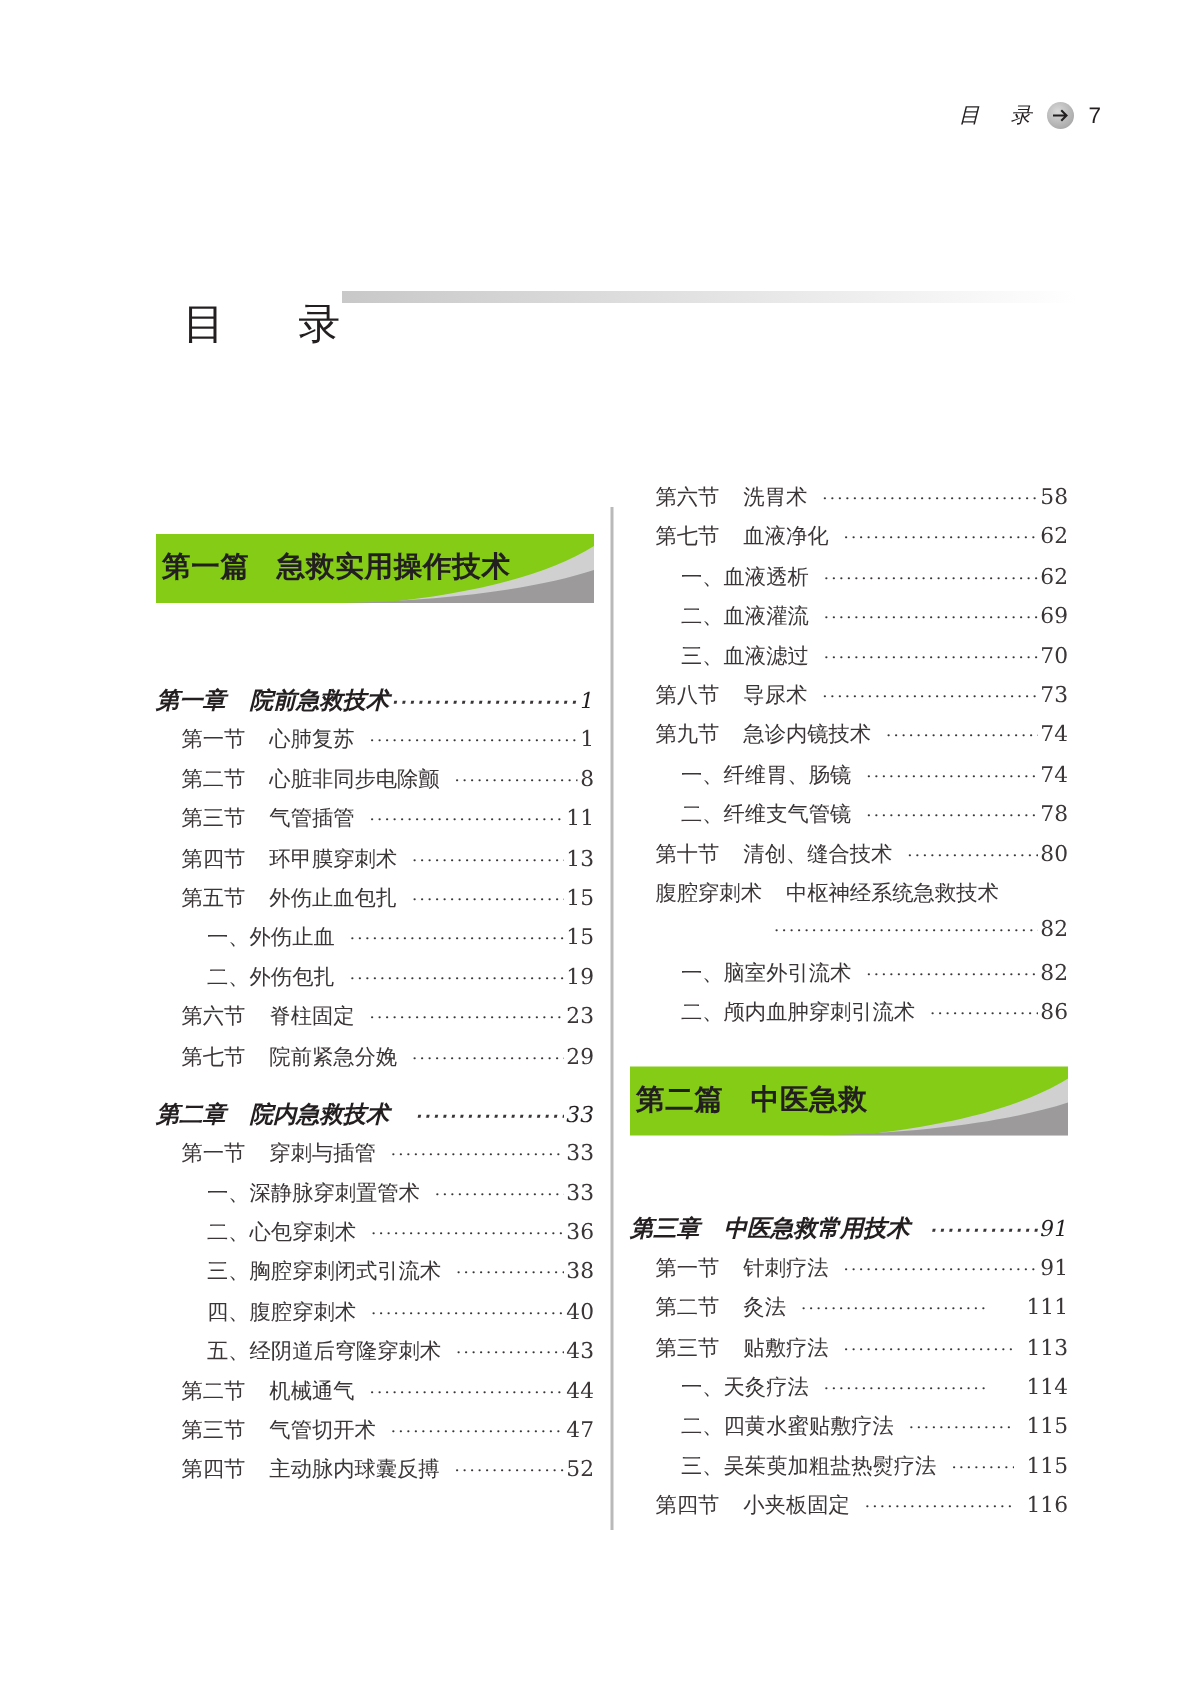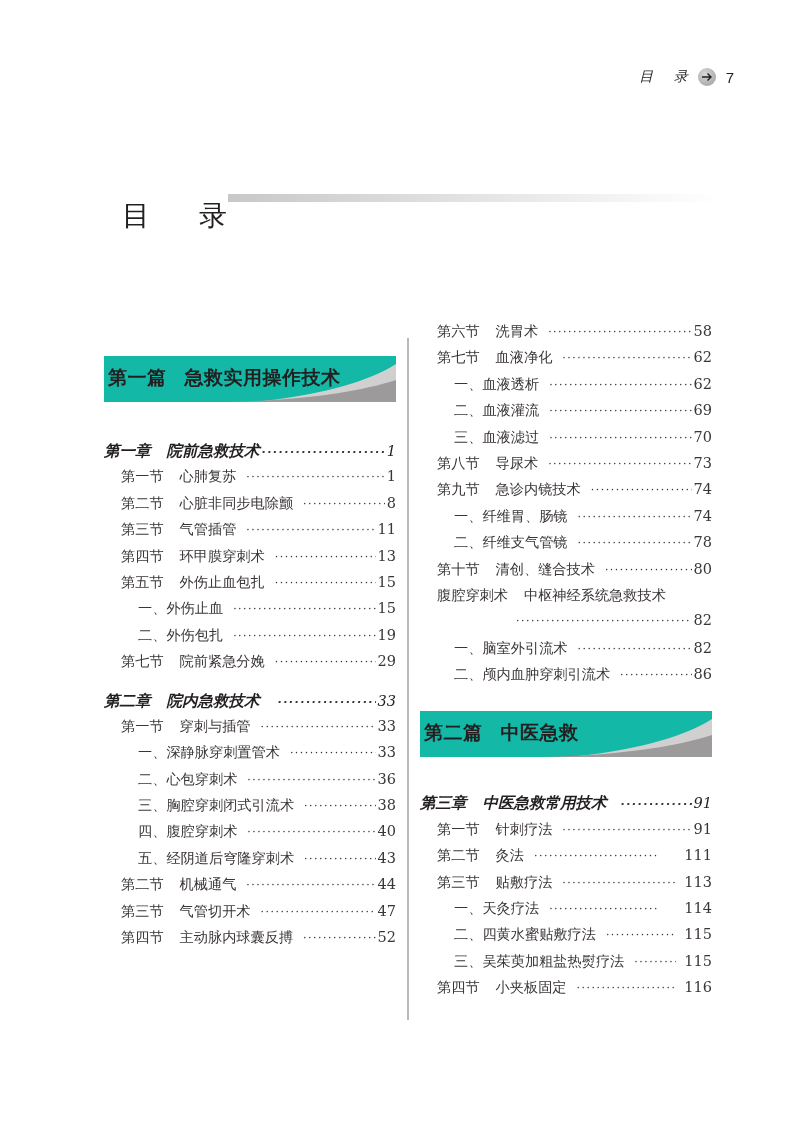--- a/index.html
+++ b/index.html
@@ -21,21 +21,21 @@
   .title-bar { position: absolute; left: 228px; top: 194px; width: 490px; height: 8px;
                background: linear-gradient(90deg, #c8c8c8 0%, #e6e6e6 55%, #ffffff 100%); }
 
   
   .col { position: absolute; width: 292px; }
   .col-left { left: 104px; top: 336px; }
   .col-right { left: 420px; top: 322px; }
   .divider { position: absolute; left: 407px; top: 338px; width: 2px; height: 682px; background: #b9b9b9; }
 
   
-  .part-banner { position: relative; height: 46px; background: #14b8a6; margin-bottom: 0; overflow: hidden; }
+  .part-banner { position: relative; height: 46px; background: #84cc16; margin-bottom: 16px; overflow: hidden; }
   .part-banner svg { position: absolute; right: 0; top: 0; }
   .part-banner .part-text { position: absolute; left: 4px; top: 9px; font-size: 19px; font-weight: bold;
         color: #231f20; letter-spacing: 0.5px; white-space: nowrap; z-index: 2; }
   .part-banner .part-text .gap { display: inline-block; width: 18px; }
 
   
   .row { display: flex; align-items: baseline; height: 26.4px; font-size: 14.2px; color: #3a3536; white-space: nowrap; }
   .row .label { flex: 0 0 auto; }
   .row .gap { display: inline-block; width: 16px; }
   .row .dots { flex: 1 1 auto; overflow: hidden; margin: 0 2px 0 10px; color: #3a3536; letter-spacing: 1.5px; font-size: 11px; }
@@ -115,20 +115,25 @@
       <span class="label">一、外伤止血</span>
       <span class="dots"></span>
       <span class="pg">15</span>
     </div>
   <div class="row item">
       <span class="label">二、外伤包扎</span>
       <span class="dots"></span>
       <span class="pg">19</span>
     </div>
   <div class="row section">
+      <span class="label"><span>第六节</span><span class="gap"></span><span>脊柱固定</span></span>
+      <span class="dots"></span>
+      <span class="pg">23</span>
+    </div>
+  <div class="row section">
       <span class="label"><span>第七节</span><span class="gap"></span><span>院前紧急分娩</span></span>
       <span class="dots"></span>
       <span class="pg">29</span>
     </div>
 
   <div class="spacer-s" style="height:12px"></div>
 
   <div class="row chapter">
     <span class="label"><span>第二章</span><span class="gap"></span><span>院内急救技术</span></span>
     <span class="dots" style="margin-left:18px"></span>

